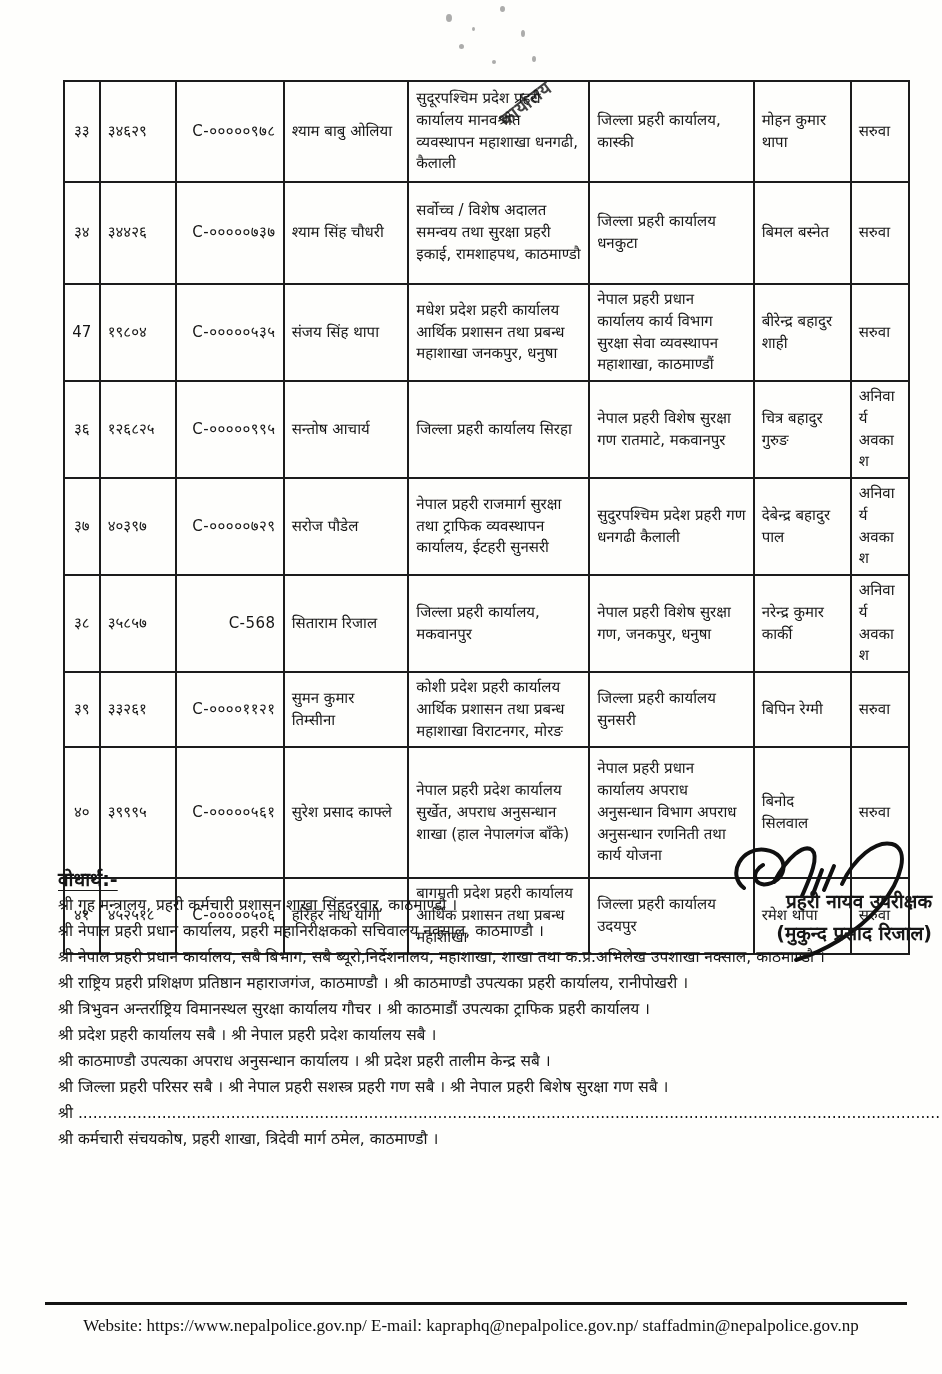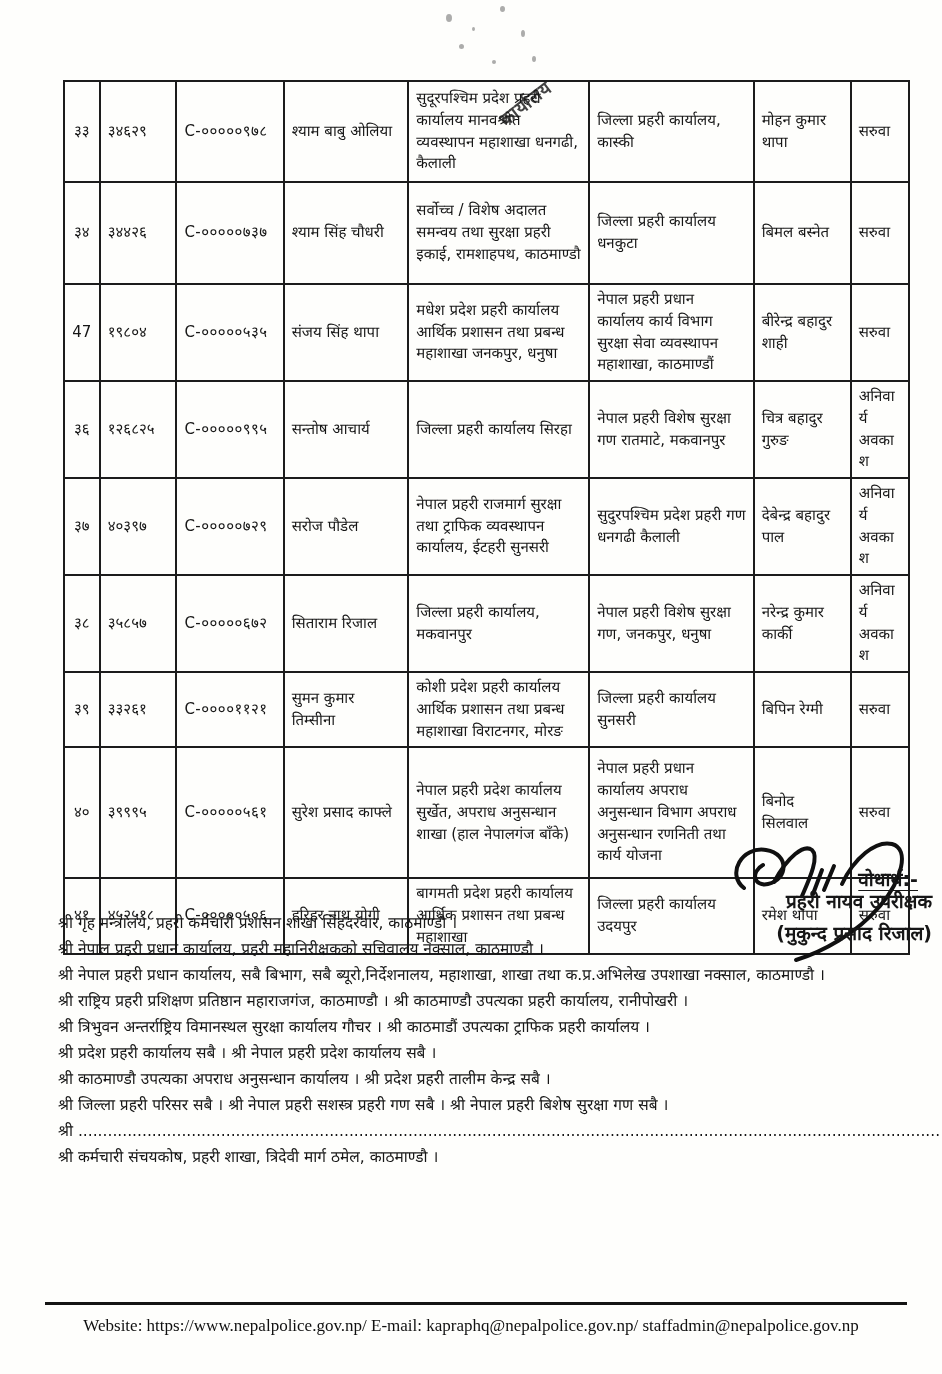--- a/index.html
+++ b/index.html
@@ -19,41 +19,41 @@
     border-collapse:collapse; table-layout:fixed;
   }
   table.transfer td {
     border:2px solid #1c1c1c;
     font-size:15px; line-height:1.45;
     padding:4px 7px; vertical-align:middle;
     word-wrap:break-word;
   }
   .col-sn { width:35px; text-align:center; padding:4px 2px; }
   .col-emp_no { width:75px; text-align:left; }
-  .col-code { width:105px; text-align:left; font-size:14px; letter-spacing:0.5px; }
+  .col-code { width:105px; text-align:right; font-size:14px; letter-spacing:0.5px; }
   .col-name { width:122px; }
   .col-from_office { width:177px; }
   .col-to_office { width:161px; }
   .col-recommender { width:95px; }
   .col-remark { width:57px; padding:4px 4px;margin-left:44px; }
 
   
   .stamp-word {
     position:absolute; left:494px; top:112px;
     transform:rotate(-38deg); transform-origin:0 0;
     font-size:18px; font-weight:bold; color:#2e2e2e;
     letter-spacing:1px; opacity:0.9; white-space:nowrap;
   }
   .speckle { position:absolute; border-radius:50%; background:#4a4a4a; opacity:0.45; filter:blur(0.6px); }
 
   
   .bodhartha { position:absolute; left:58px; top:866px; width:860px; }
   .bodhartha-heading {
     font-size:19px; font-weight:bold; text-decoration:underline;
-    text-underline-offset:4px; margin-bottom:18px;text-align:right;
+    text-underline-offset:4px; margin-bottom:0;
   }
   .bodhartha-item { font-size:15.5px; line-height:26px; white-space:nowrap; }
 
   
   .signature { position:absolute; left:712px; top:840px; width:220px; text-align:right; }
   .signature svg { position:absolute; left:18px; top:-4px; }
   .sig-designation { position:relative; margin-top:48px; font-size:19px; font-weight:bold; white-space:nowrap; }
   .sig-name { position:relative; margin-top:6px; font-size:19px; font-weight:bold; white-space:nowrap; }
 
   
@@ -138,21 +138,21 @@
           <td class="col-code">C-०००००७२९</td>
           <td class="col-name">सरोज पौडेल</td>
           <td class="col-from_office">नेपाल प्रहरी राजमार्ग सुरक्षा तथा ट्राफिक व्यवस्थापन कार्यालय, ईटहरी सुनसरी</td>
           <td class="col-to_office">सुदुरपश्चिम प्रदेश प्रहरी गण धनगढी कैलाली</td>
           <td class="col-recommender">देबेन्द्र बहादुर पाल</td>
           <td class="col-remark">अनिवार्य अवकाश</td>
         </tr>
         <tr style="height: 57px;">
           <td class="col-sn">३८</td>
           <td class="col-emp_no">३५८५७</td>
-          <td class="col-code">C-०००००६७२</td>
+          <td class="col-code">C-568</td>
           <td class="col-name">सिताराम रिजाल</td>
           <td class="col-from_office">जिल्ला प्रहरी कार्यालय, मकवानपुर</td>
           <td class="col-to_office">नेपाल प्रहरी विशेष सुरक्षा गण, जनकपुर, धनुषा</td>
           <td class="col-recommender">नरेन्द्र कुमार कार्की</td>
           <td class="col-remark">अनिवार्य अवकाश</td>
         </tr>
         <tr style="height: 72px;">
           <td class="col-sn">३९</td>
           <td class="col-emp_no">३३२६१</td>
           <td class="col-code">C-००००११२१</td>

